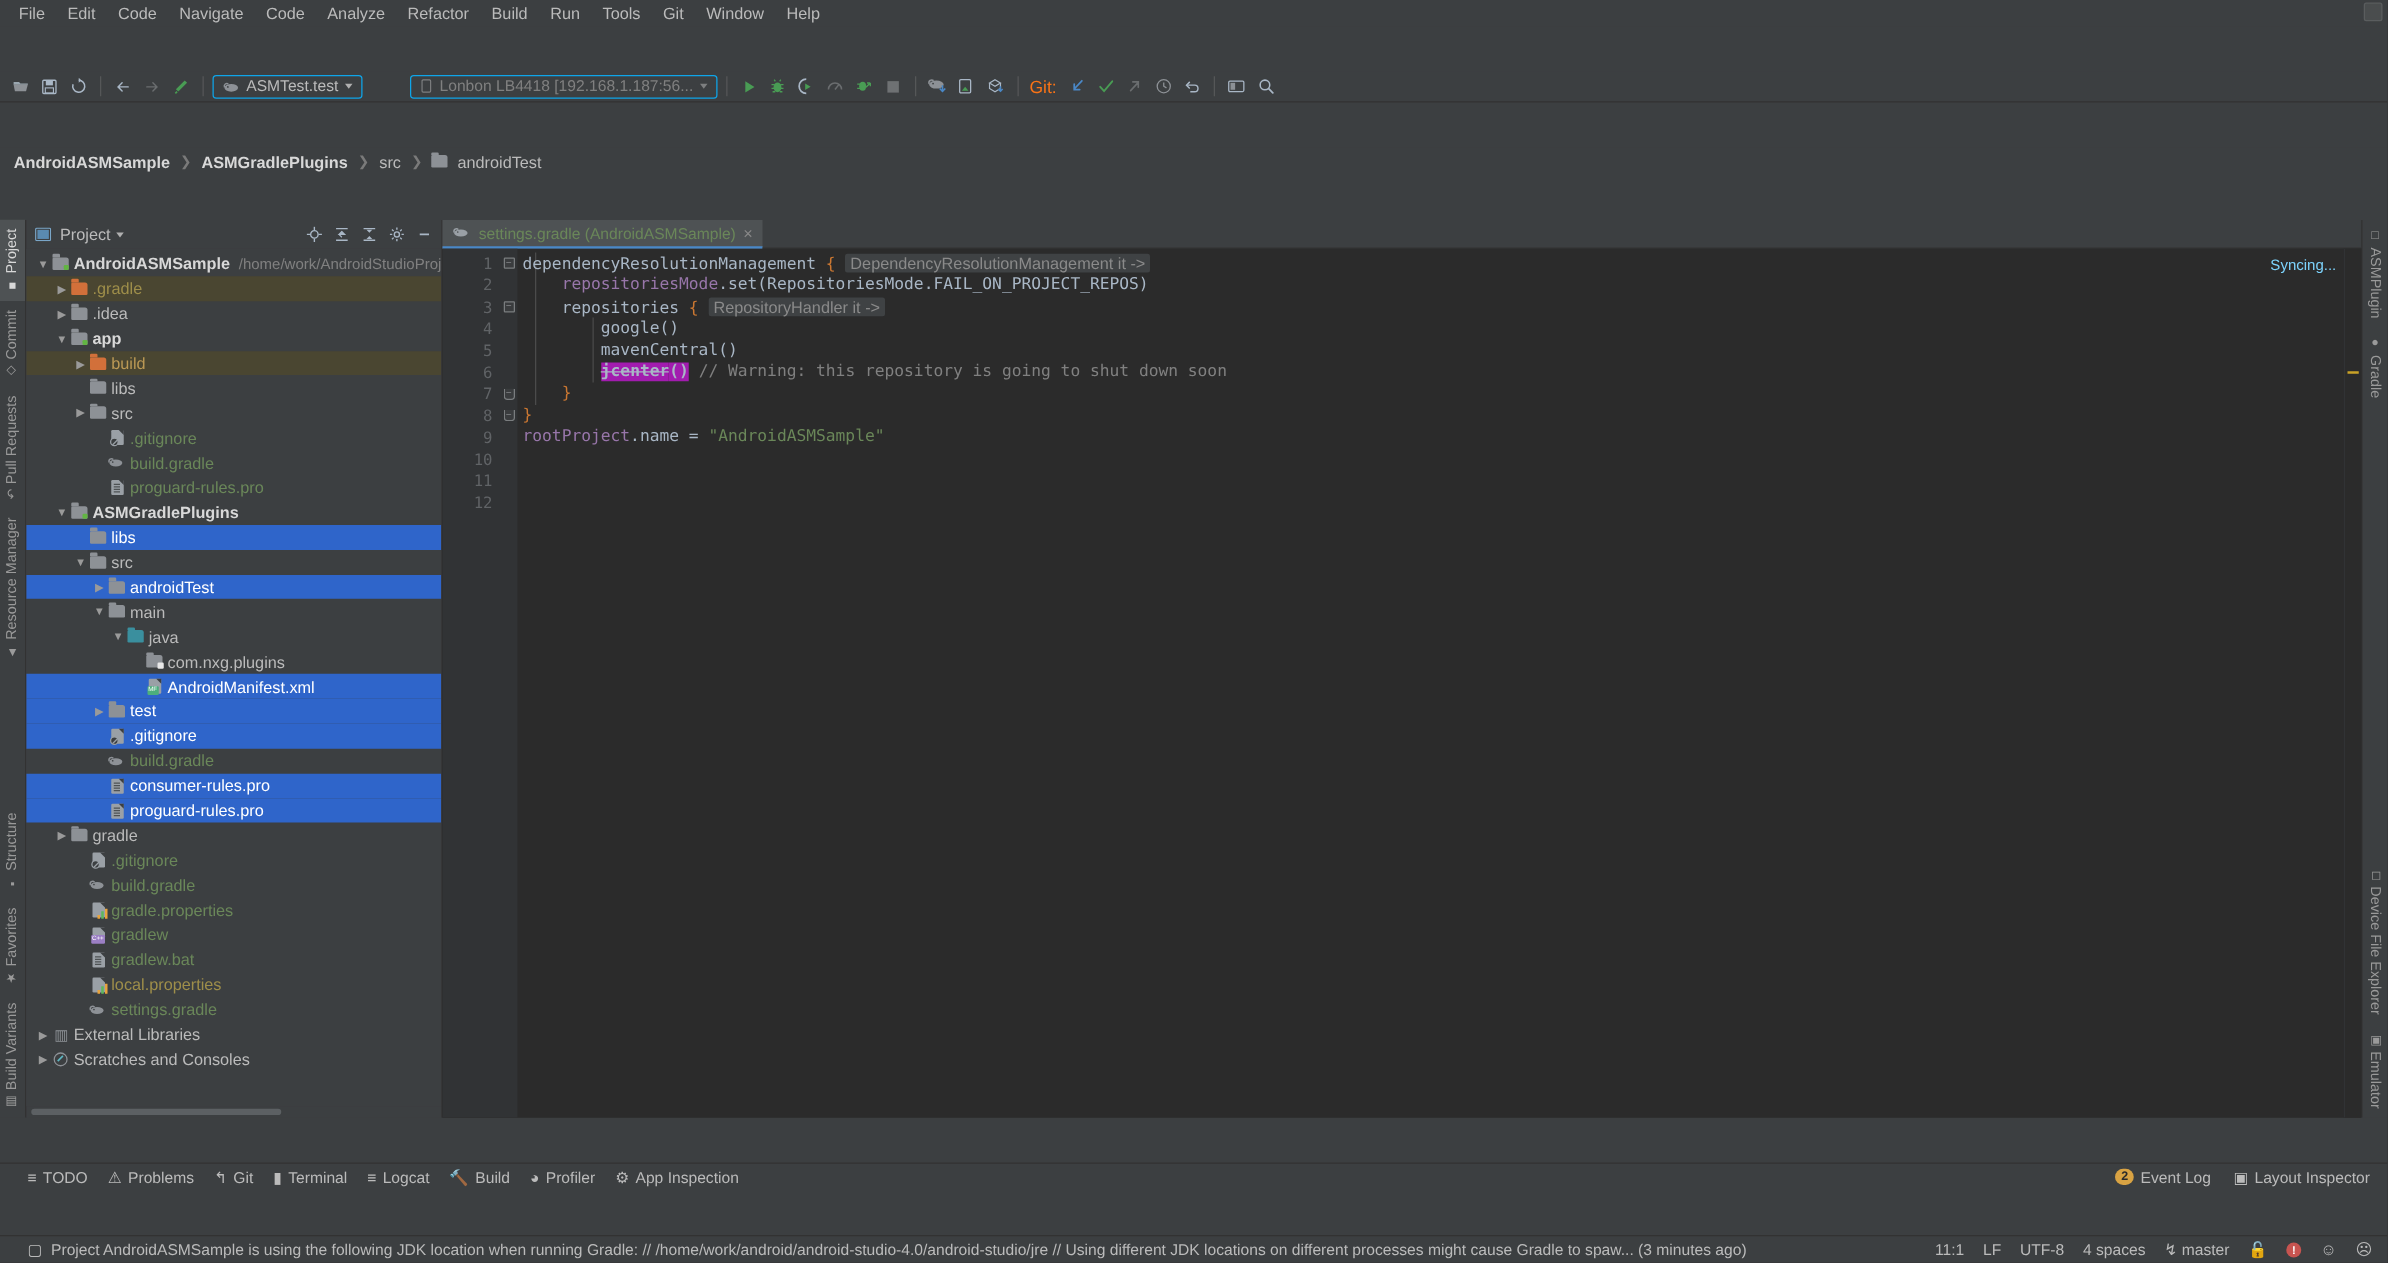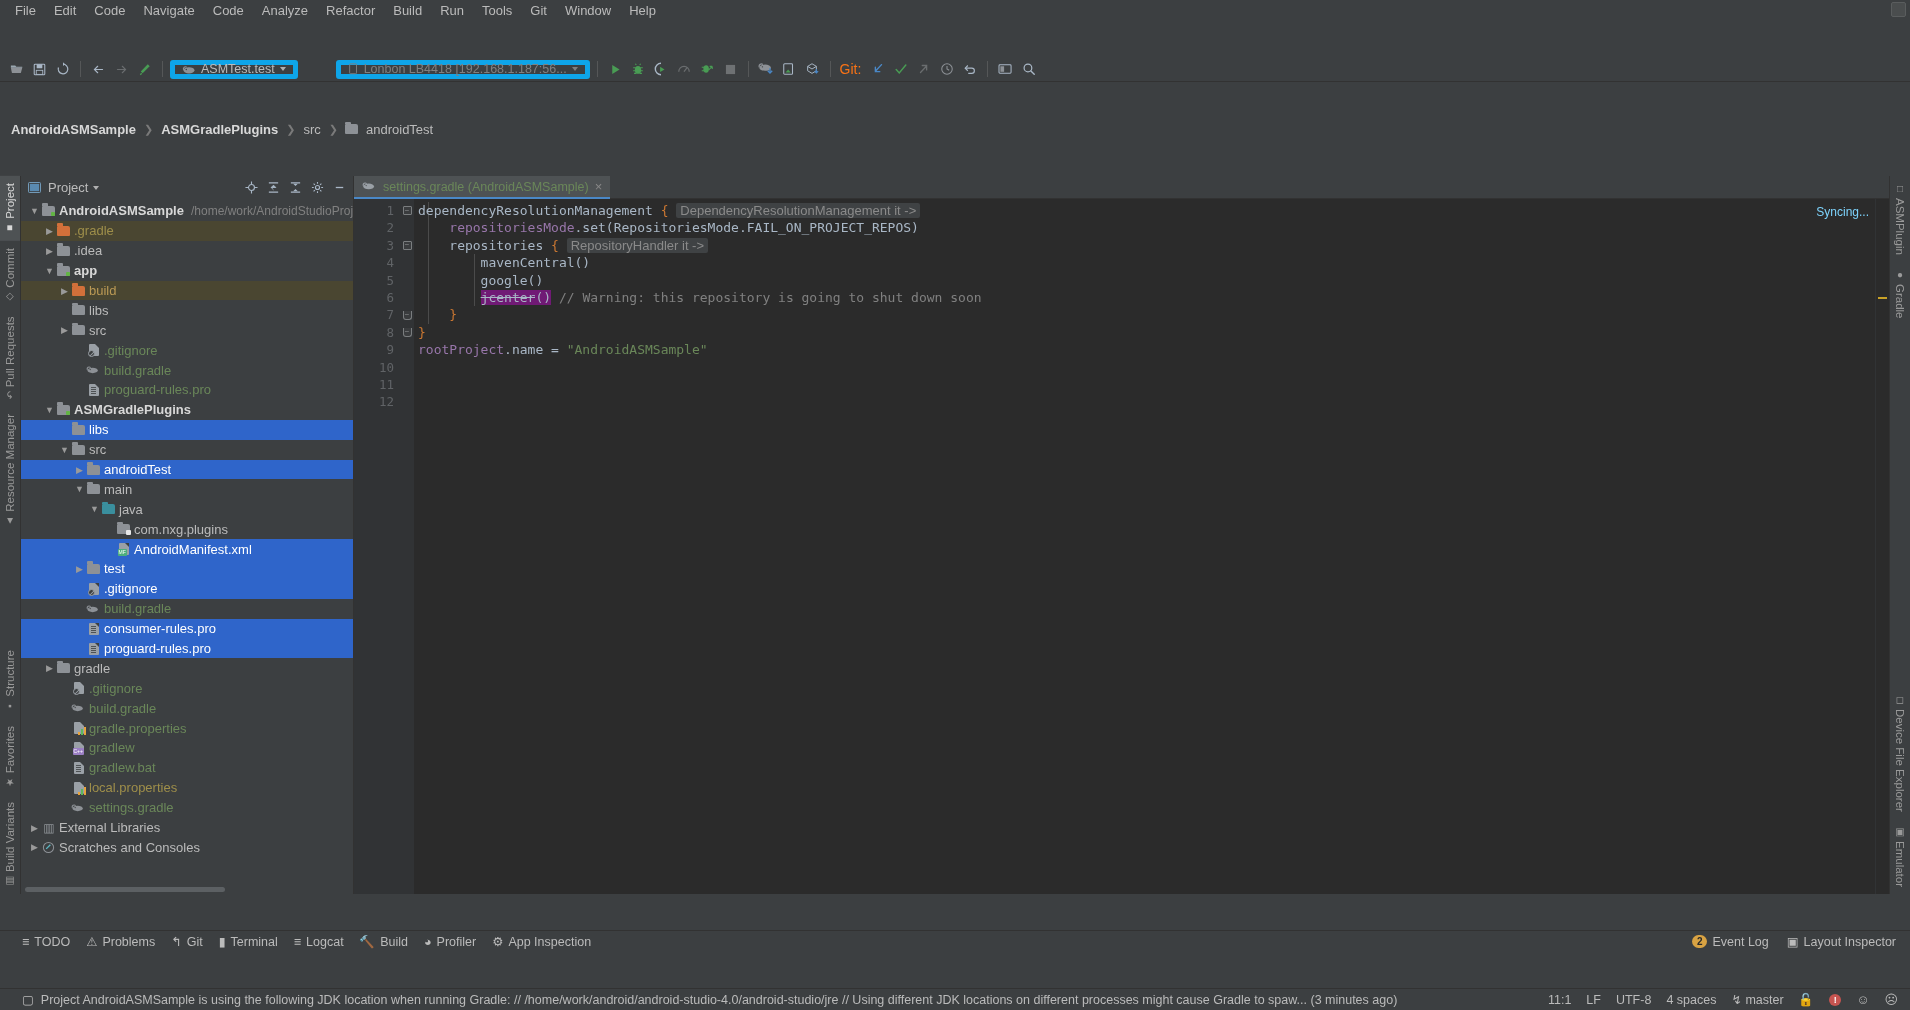--- a/index.html
+++ b/index.html
@@ -25,21 +25,21 @@
   .toolbar {
     height:25px; background:#3c3f41; display:flex; align-items:center;
     padding-left:6px; gap:2px; flex:none; border-bottom:1px solid #323232;
   }
   .tb-ico {
     width:21px; height:21px; display:flex; align-items:center; justify-content:center;
     color:#a9b7c6; font-size:13px; border-radius:3px;
   }
   .tb-sep { width:1px; height:16px; background:#555758; margin:0 5px; }
   .combo {
-    height:19px; border:5px solid #0ea5e9; border-radius:3px; background:#3c3f41;
+    height:19px; border:1px solid #0ea5e9; border-radius:3px; background:#3c3f41;
     display:flex; align-items:center; gap:5px; padding:0 7px; font-size:12.5px; color:#bbbbbb;
   }
   .combo.dim { color:#808080; }
   .caret { width:0;height:0;border-left:3.5px solid transparent;border-right:3.5px solid transparent;border-top:4px solid #b0b0b0; }
   .git-lbl { font-size:14px; color:#f97316; margin:0 4px 0 2px; }
 
   
   .navbar {
     height:22px; background:#3c3f41; display:flex; align-items:center;
     padding-left:8px; gap:3px; flex:none; font-size:13px;
@@ -141,21 +141,21 @@
   .cline.cur { background:#323232; }
   .k  { color:#cc7832; }
   .fn { color:#a9b7c6; }
   .pv { color:#9876aa; }
   .st { color:#6a8759; }
   .cm { color:#808080; }
   .hint {
     background:#3f4244; color:#8a8a8a; font-size:13px; border-radius:2px;
     padding:0 4px; font-family:"Liberation Sans",sans-serif;
   }
-  .dep { background:#701a75; text-decoration:line-through; }
+  .dep { background:#a21caf; text-decoration:line-through;font-weight:bold; }
   .vline { position:absolute; top:0; bottom:0; width:1px; background:#4b4b4b; }
 
   .rightstrip { width:14px; flex:none; background:#2b2b2b; position:relative; border-left:1px solid #313335; }
   .marker { position:absolute; right:2px; width:9px; height:2px; }
   .syncing { position:absolute; right:20px; top:6px; font-size:12px; color:#7dd3fc; font-family:"Liberation Sans",sans-serif; }
 
   
   .rrail { width:21px; background:#3c3f41; flex:none; border-left:1px solid #323232; display:flex; flex-direction:column; justify-content:space-between; }
   .rrail-item {
     writing-mode:vertical-rl; font-size:11.5px; color:#9a9a9a; padding:7px 3px;
@@ -807,22 +807,22 @@
             <div class="fold"></div>
             <div class="fold"></div>
             <div class="fold"></div>
           </div>
         <div class="code" id="code">
           <div class="vline" style="left:14px;top:3px;height:122px;"></div>
           <div class="vline" style="left:60px;top:55px;height:52px;"></div>
         <div class="cline"><span class="fn">dependencyResolutionManagement </span><span class="k">{</span><span class="fn"> </span><span class="hint">DependencyResolutionManagement it -&gt;</span></div>
             <div class="cline"><span class="pv">    repositoriesMode</span><span class="fn">.set(RepositoriesMode.FAIL_ON_PROJECT_REPOS)</span></div>
             <div class="cline"><span class="fn">    repositories </span><span class="k">{</span><span class="fn"> </span><span class="hint">RepositoryHandler it -&gt;</span></div>
+            <div class="cline"><span class="fn">        google()</span></div>
             <div class="cline"><span class="fn">        mavenCentral()</span></div>
-            <div class="cline"><span class="fn">        google()</span></div>
             <div class="cline"><span class="fn">        </span><span class="dep">jcenter</span><span class="dep" style="text-decoration: none;">()</span><span class="cm"> // Warning: this repository is going to shut down soon</span></div>
             <div class="cline"><span class="fn">    </span><span class="k">}</span></div>
             <div class="cline"><span class="fn"></span><span class="k">}</span></div>
             <div class="cline"><span class="pv">rootProject</span><span class="fn">.name = </span><span class="st">"AndroidASMSample"</span></div>
             <div class="cline"></div>
           </div>
         <div class="syncing">Syncing...</div>
         <div class="rightstrip">
           <div class="marker" style="top:98px; background:#c9a227;"></div>
         </div>

